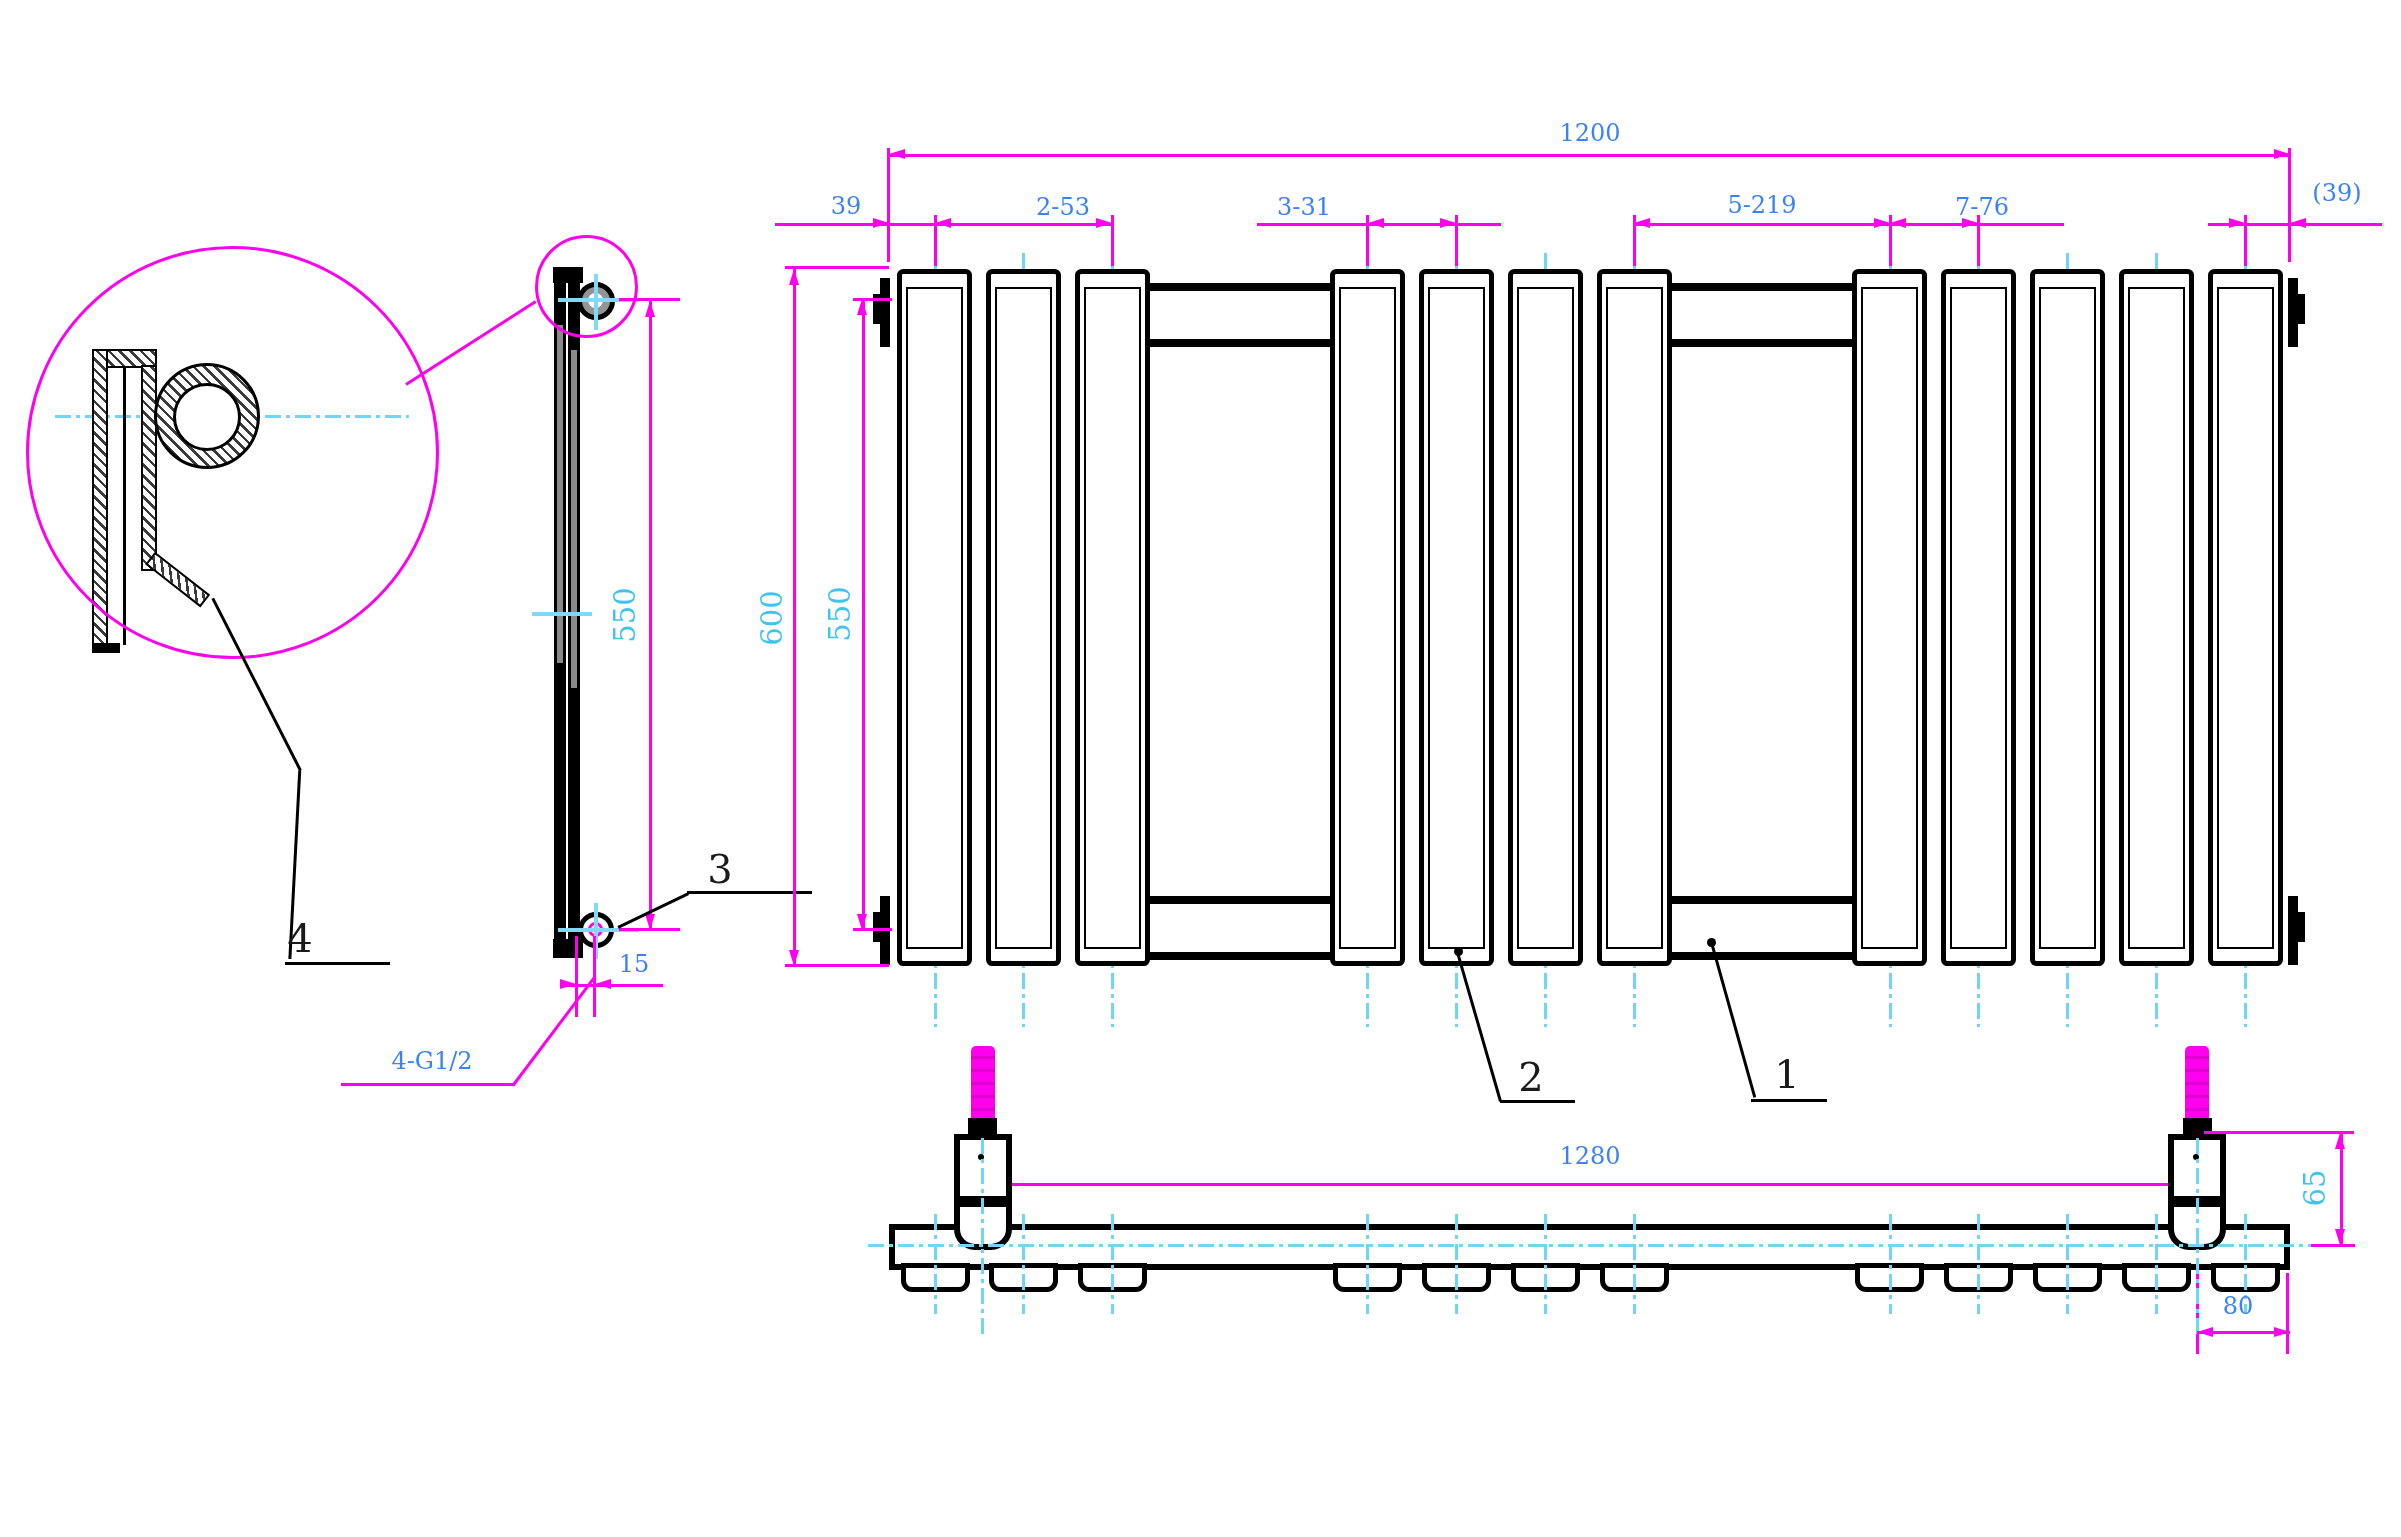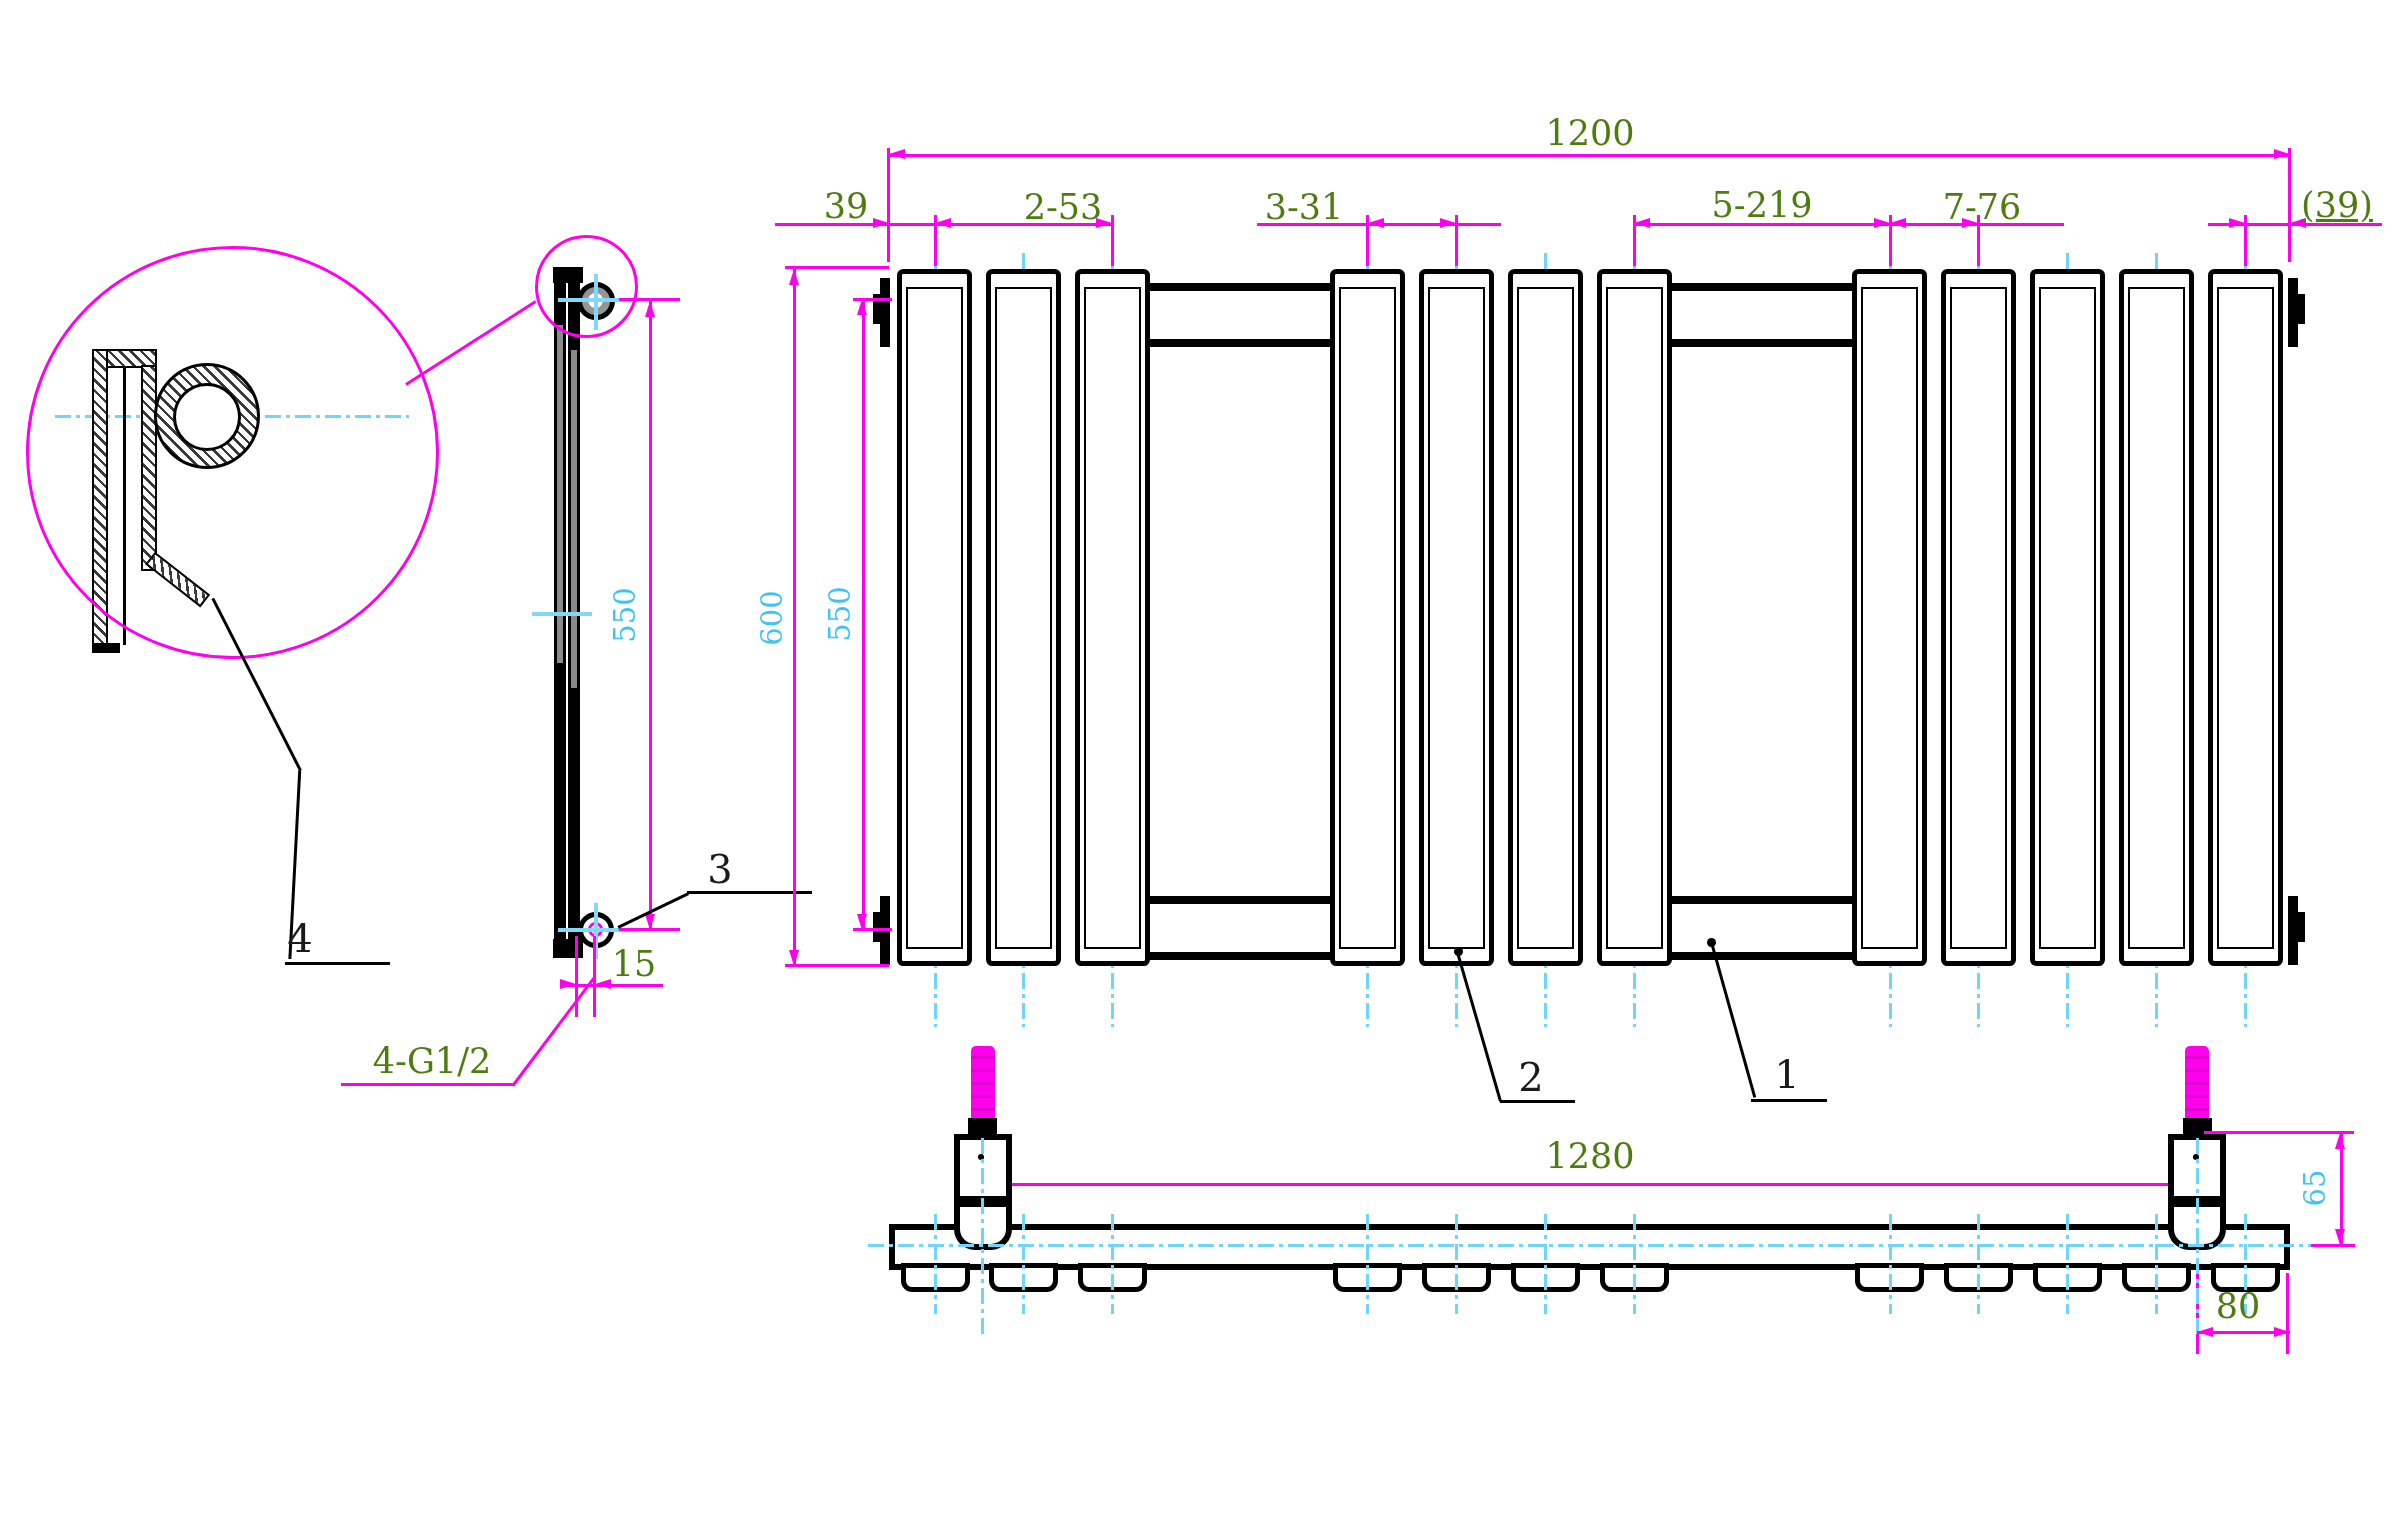--- a/index.html
+++ b/index.html
@@ -33,21 +33,21 @@
         border-bottom:8.8px solid #000;background:#fff;}
   .wb{position:absolute;box-sizing:border-box;border:6.3px solid #000;background:#fff;}
   .hat{position:absolute;box-sizing:border-box;border:2.5px solid #000;
        background:repeating-linear-gradient(45deg,#fff 0 5px,#3a3a3a 5px 7.5px);}
   .circ{position:absolute;border-radius:50%;box-sizing:border-box;}
   .tab{position:absolute;top:1263px;width:69px;height:29px;box-sizing:border-box;
        border:5px solid #000;border-radius:0 0 11.3px 11.3px;background:#fff;}
   .stud{position:absolute;width:24px;height:74px;border-radius:5px 5px 0 0;
         background:repeating-linear-gradient(180deg,#FF00EE 0 10px,#E000D2 10px 13px);}
   
-  .dt{position:absolute;color:#4d7c0f;font-size:35px;white-space:nowrap;
+  .dt{position:absolute;color:#3b82f6;font-size:24px;white-space:nowrap;
       transform:translate(-50%,-50%);}
   .dtr{position:absolute;color:#3FC4F0;font-size:29px;white-space:nowrap;
       transform:translate(-50%,-50%) rotate(-90deg);}
   .pl{position:absolute;color:#1a1a1a;font-size:40px;white-space:nowrap;
       transform:translate(-50%,-50%);}
   .dot{position:absolute;width:8.8px;height:8.8px;border-radius:50%;background:#000;}
 </style>
 </head>
 <body>
 
@@ -187,21 +187,21 @@
     <div class="ar ar-r" style="left:1874px;top:218px;"></div>
     <div class="ar ar-l" style="left:1890px;top:218px;"></div>
     <div class="ar ar-r" style="left:1962px;top:218px;"></div>
     <div class="ar ar-r" style="left:2229px;top:218px;"></div>
     <div class="ar ar-l" style="left:2290px;top:218px;"></div>
     <span class="dt" style="left:846px;top:206px;">39</span>
     <span class="dt" style="left:1063px;top:207px;">2-53</span>
     <span class="dt" style="left:1304px;top:207px;">3-31</span>
     <span class="dt" style="left:1762px;top:205px;">5-219</span>
     <span class="dt" style="left:1982px;top:207px;">7-76</span>
-    <span class="dt" style="left:2337px;top:205px;text-decoration:underline;">(39)</span>
+    <span class="dt" style="left:2337px;top:193px;">(39)</span>
 
     <div class="mh" style="left:785px;top:266px;width:104px;"></div>
     <div class="mh" style="left:785px;top:964px;width:104px;"></div>
     <div class="mv" style="left:793px;top:269px;height:697px;"></div>
     <div class="ar ar-u" style="left:789px;top:269px;"></div>
     <div class="ar ar-d" style="left:789px;top:950px;"></div>
     <span class="dtr" style="left:772px;top:618px;">600</span>
 
     <div class="mh" style="left:853px;top:298px;width:39px;"></div>
     <div class="mh" style="left:853px;top:928px;width:39px;"></div>

